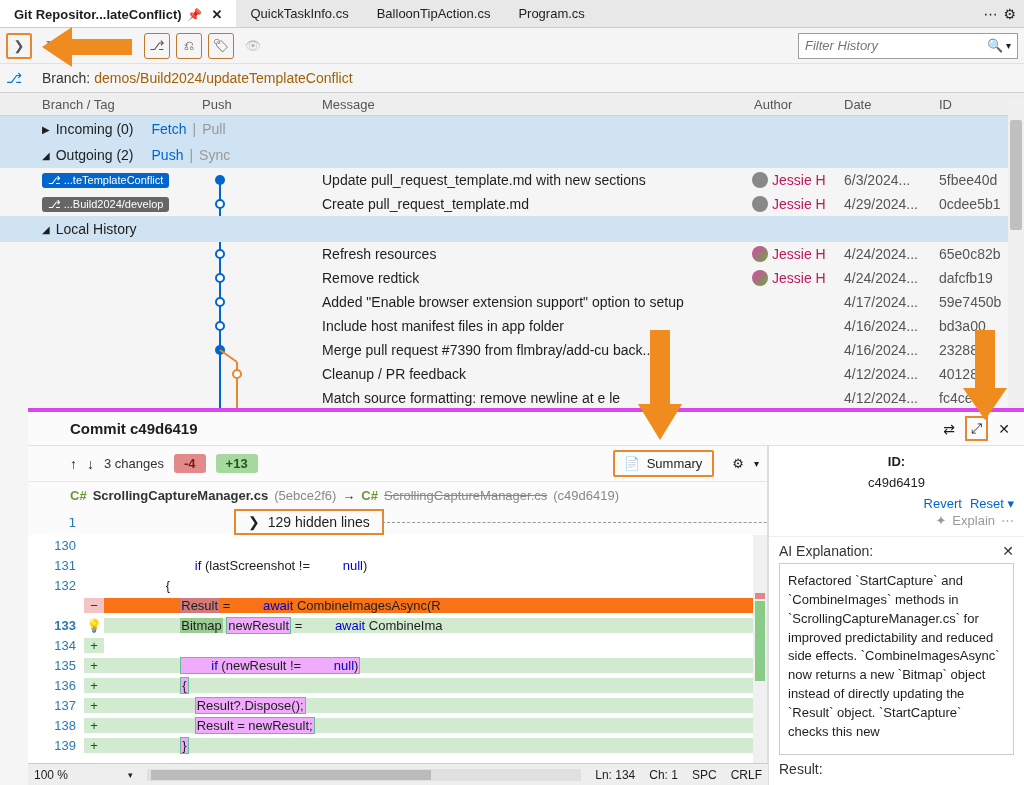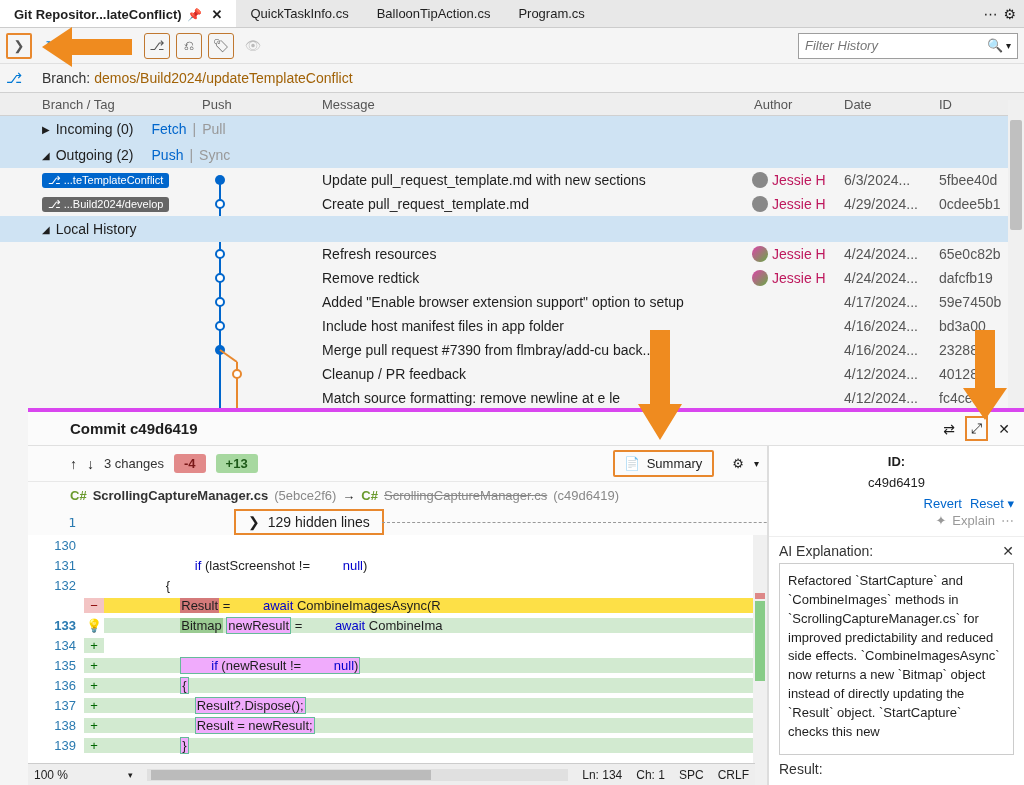--- a/index.html
+++ b/index.html
@@ -89,33 +89,33 @@
 .hidden-lines { margin-left: 130px; border: 2px solid #e8882e; display: inline-flex; align-items: center; gap: 8px; padding: 3px 12px; font-size: 14px; position: relative; }
 .hidden-lines::after { content: ''; position: absolute; left: 100%; top: 50%; width: 440px; border-top: 1px dashed #999; }
 
 .code-area { flex: 1; overflow: hidden; font-family: Consolas, monospace; font-size: 13px; position: relative; background: #fff; }
 .code-line { display: flex; height: 20px; align-items: center; }
 .ln { width: 56px; text-align: right; padding-right: 8px; color: #2a7ab0; background: #fff; }
 .gut { width: 20px; text-align: center; color: #666; background: #fff; }
 .gut.bulb { color: #caa21a; }
 .src { flex: 1; white-space: pre; padding-left: 4px; }
 .bg-none { background: #fff; }
-.bg-red { background: #fde047; }
+.bg-red { background: #f97316; }
 .bg-green { background: #d2ead0; }
 .kw { color: #0000cc; padding-left: 29px; }
 .hl-red { background: #d47a7a; padding: 0 1px; }
 .hl-grn { background: #9acb92; padding: 0 1px; }
 .hl-grn2 { background: #f0abfc; padding: 0 1px; border: 1px solid #6b9; }
 
 .minimap { position: absolute; right: 0; top: 0; bottom: 0; width: 14px; background: #f0f0f0; }
 .minimap .mseg { position: absolute; left: 2px; width: 10px; }
 .minimap .red { background: #d88; }
 .minimap .grn { background: #8c8; }
 
-.status-bar { position: absolute; bottom: 0; left: 0; right: 269px; height: 22px; background: #eee; border-top: 1px solid #ccc; display: flex; align-items: center; font-size: 12px; padding: 0 6px; gap: 14px; }
+.status-bar { position: absolute; bottom: 0; left: 0; right: 256px; height: 22px; background: #eee; border-top: 1px solid #ccc; display: flex; align-items: center; font-size: 12px; padding: 0 6px; gap: 14px; }
 .status-bar .zoom { width: 80px; }
 .scroll-h { flex: 1; height: 12px; background: #e0e0e0; display: flex; align-items: center; }
 .scroll-h .thumb { width: 280px; height: 10px; background: #bbb; margin-left: 4px; }
 
 
 .ai-pane { width: 256px; display: flex; flex-direction: column; border-left: 1px solid #ddd; background: #fff; overflow: hidden; }
 .ai-top { padding: 8px 10px; border-bottom: 1px solid #eee; }
 .ai-top .id-row { display: flex; align-items: center; gap: 6px; flex-direction: column; }
 .ai-top .id-row .lbl { font-weight: 600; }
 .ai-top .id-row .links { margin-left: auto; display: flex; gap: 8px; font-size: 13px; }

